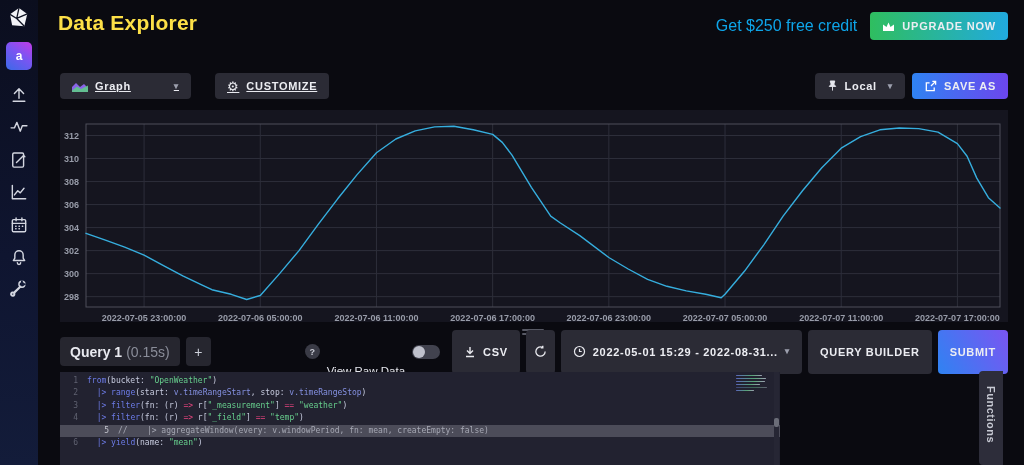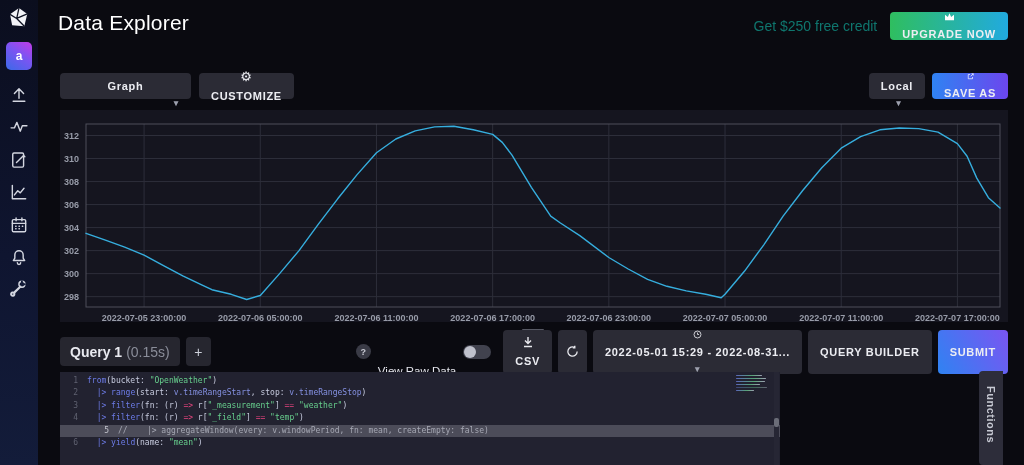--- a/index.html
+++ b/index.html
@@ -12,33 +12,33 @@
            background:linear-gradient(180deg,#0b0e1e 0%,#0f1530 55%,#131c3a 100%);}
   .side-logo{position:absolute;left:8px;top:7px;width:22px;height:22px;}
   .avatar{position:absolute;left:6px;top:42px;width:26px;height:28px;border-radius:5px;
           background:linear-gradient(215deg,#c33be8 0%,#7a55f2 45%,#3a6ae8 100%);
           display:flex;align-items:center;justify-content:center;
           font-size:12px;font-weight:bold;color:#fff;}
   .nav-item{position:absolute;left:8px;width:22px;height:22px;display:flex;align-items:center;justify-content:center;}
   .nav-item svg{stroke:#d3d6e0;fill:none;stroke-width:1.7;stroke-linecap:round;stroke-linejoin:round;}
 
   
-  .page-title{position:absolute;left:58px;top:11px;margin:0;font-size:21px;font-weight:400;color:#ffffff;letter-spacing:.2px;}
+  .page-title{position:absolute;left:58px;top:11px;margin:0;font-size:21px;font-weight:700;color:#fde047;letter-spacing:.2px;}
   .header-right{position:absolute;right:16px;top:12px;display:flex;align-items:center;gap:13px;}
-  .promo{font-size:14px;color:#0f766e;margin-left:41px;}
+  .promo{font-size:16px;color:#0ea5e9;margin-left:41px;}
   .btn{display:flex;align-items:center;justify-content:center;gap:7px;height:26px;border:none;border-radius:4px;
        background:#2b2b35;color:#ecedf2;font-family:"Liberation Sans",sans-serif;
-       font-size:11px;font-weight:700;letter-spacing:.7px;padding:0 12px;cursor:pointer;white-space:nowrap;flex-direction:column;}
+       font-size:11px;font-weight:700;letter-spacing:.7px;padding:0 12px;cursor:pointer;white-space:nowrap;}
   .btn-upgrade{height:28px;background:linear-gradient(90deg,#2fbe5f,#21aadf);letter-spacing:.8px;}
   .btn-gradient{background:linear-gradient(60deg,#2f83f2,#7a55f2);}
   .btn-saveas{background:linear-gradient(90deg,#2f83f2,#6c46ee);}
   .caret{font-size:9px;color:#9da0ae;line-height:1;}
 
   
-  .controls-left{position:absolute;left:60px;top:73px;display:flex;gap:8px;}
+  .controls-left{position:absolute;left:60px;top:73px;display:flex;gap:24px;text-decoration:underline;}
   .controls-right{position:absolute;right:16px;top:73px;display:flex;gap:7px;border-radius:12px;}
   .dropdown{justify-content:flex-start;}
   .dd-graph{width:131px;}
   .dd-graph .caret{margin-left:auto;}
   .dd-local .caret{margin-left:4px;}
   .icon-gear{font-size:13px;line-height:1;color:#e8e9ee;font-weight:400;}
 
   
   .graph-panel{position:absolute;left:60px;top:110px;width:948px;height:212px;background:#15151f;}
   .grid{stroke:#2d2e3a;stroke-width:1;}

